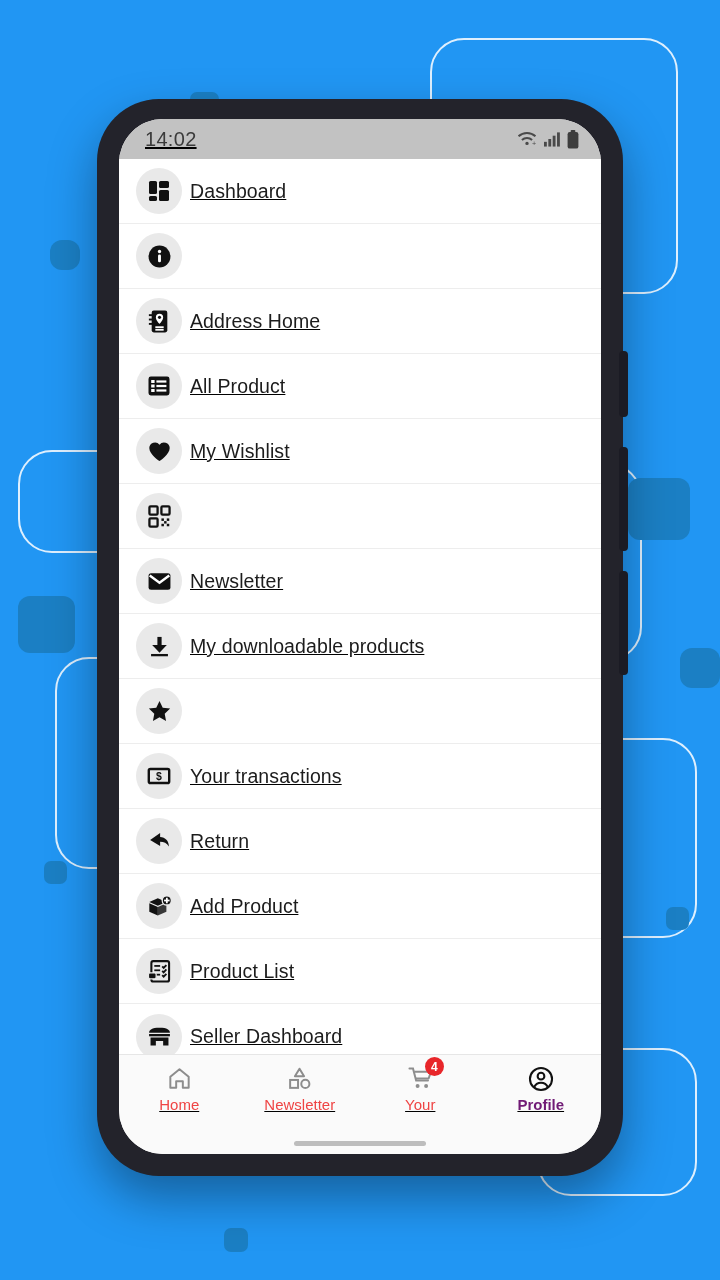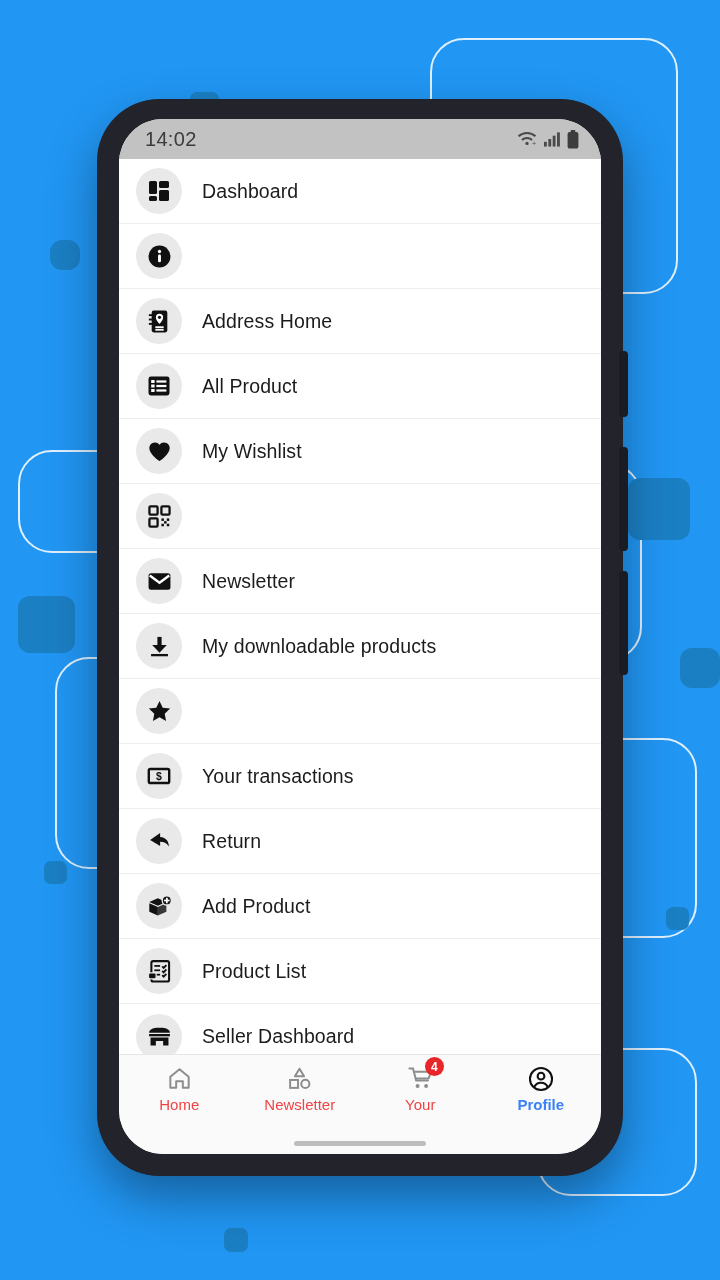--- a/index.html
+++ b/index.html
@@ -45,21 +45,21 @@
   .phone-btn.b1 { top: 252px; height: 66px; }
   .phone-btn.b2 { top: 348px; height: 104px; }
   .phone-btn.b3 { top: 472px; height: 104px; }
 
   .screen {
     position: relative;
     width: 100%; height: 100%;
     background: #ffffff;
     border-radius: 44px;
     overflow: hidden;
-    display: flex; flex-direction: column;
+    display: flex; flex-direction: column; text-decoration: underline;
   }
 
   
   .statusbar {
     height: 40px;
     background: #c2c2c2;
     display: flex; align-items: center;
     justify-content: space-between;
     padding: 0 22px 0 26px;
     flex: none;
@@ -87,21 +87,21 @@
   .menu-item:last-child { border-bottom: none; }
   .icon-circle {
     width: 46px; height: 46px;
     border-radius: 50%;
     background: #e9e9e9;
     display: flex; align-items: center; justify-content: center;
     flex: none;
   }
   .icon-circle svg { display: block; }
   .menu-label {
-    margin-left: 20px;
+    margin-left: 8px;
     font-size: 19.5px;
     color: #1c1c1c;
     letter-spacing: .1px;
     white-space: nowrap;
   }
 
   
   .bottomnav {
     flex: none;
     height: 78px;
@@ -115,21 +115,21 @@
     display: flex; flex-direction: column;
     align-items: center; gap: 5px;
     position: relative;
   }
   .nav-icon { position: relative; height: 25px; display:flex; align-items:center; }
   .nav-icon svg { display: block; }
   .nav-label {
     font-size: 15px; color: #ef4444;
   }
   .nav-item.active .nav-label {
-    color: #3b82f6; font-weight: bold; text-align: right;
+    color: #701a75; font-weight: bold; text-align: right;
   }
   .badge {
     position: absolute;
     top: -9px; right: -11px;
     min-width: 19px; height: 19px;
     background: #e8262a;
     color: #fff;
     border-radius: 50%;
     font-size: 12px;
     font-weight: bold;

